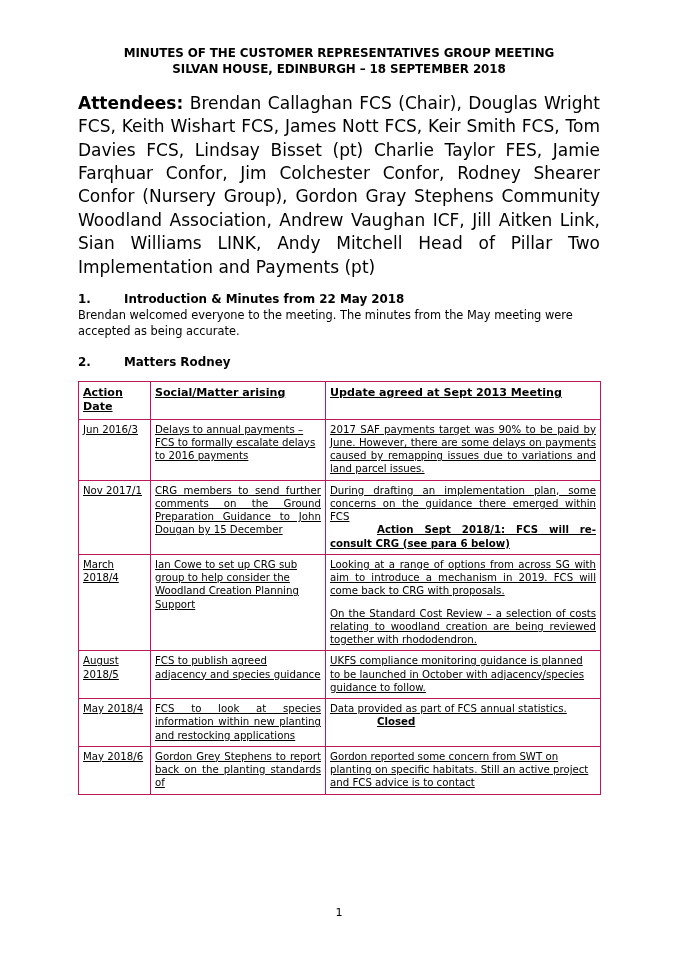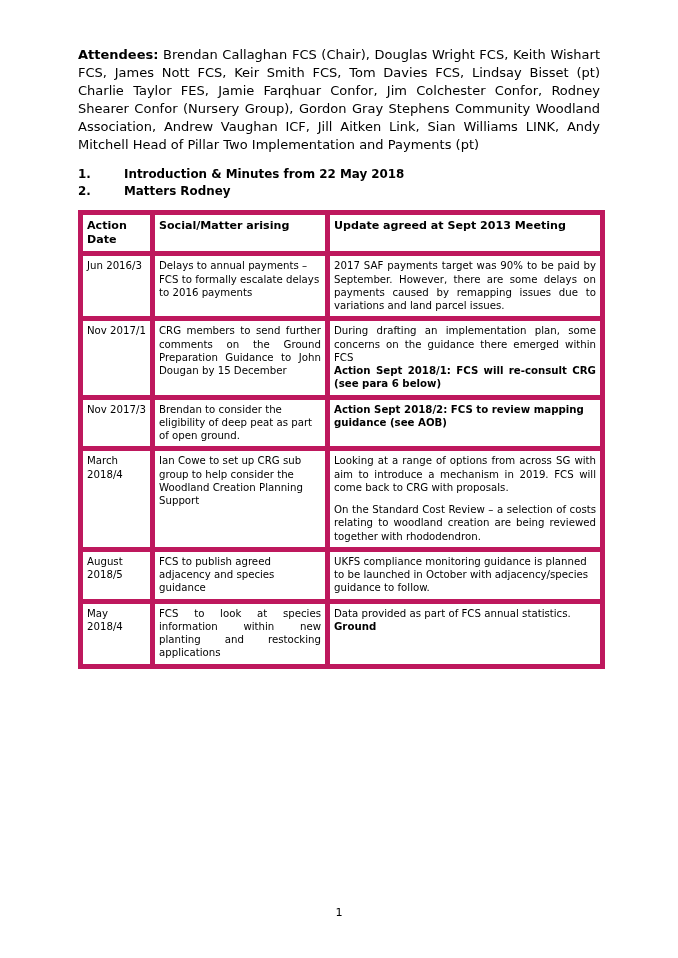--- a/index.html
+++ b/index.html
@@ -27,21 +27,21 @@
     font-size: 11.9px;
     line-height: 1.33;
     margin: 0 0 14px 0;
     letter-spacing: -0.1px;
   }
   .doc-title .line2 { display: block; }
 
   p.block {
     margin: 0 0 12px 0;
     text-align: justify;
-    font-size: 13px;
+    font-size: 17px;
     line-height: 1.38;
   }
   .lbl { font-weight: bold; }
 
   .section-head {
     display: flex;
     margin: 0 0 1px 0;
     font-weight: bold;
     font-size: 11.9px;
   }
@@ -56,61 +56,67 @@
   .spacer-sm { height: 10px; }
 
   table.matters {
     border-collapse: collapse;
     width: 100%;
     table-layout: fixed;
     font-size: 10.2px;
     line-height: 1.3;
   }
   table.matters th, table.matters td {
-    border: 5px solid #be185d;
+    border: 1px solid #be185d;
     vertical-align: top;
     padding: 3px 4px 4px 4px;
+    text-decoration: underline;
   }
   table.matters th {
     font-weight: bold;
     text-align: left;
     font-size: 11.1px;
     line-height: 1.28;
     padding-top: 4px;
   }
   col.c1 { width: 72px; }
   col.c2 { width: 175px; }
   col.c3 { width: 275px; }
 
   td.just { text-align: justify; }
-  .b { font-weight: bold; }
+  .b { font-weight: bold; margin-left: 47px; }
   .para-gap { height: 9px; }
 
   .page-number {
     position: absolute;
     bottom: 38px;
     left: 0;
     right: 0;
     text-align: center;
     font-size: 11.2px;
   }
 </style>
 </head>
 <body>
 
 <div class="page">
 
+  <div class="doc-title">
+    <span>MINUTES OF THE CUSTOMER REPRESENTATIVES GROUP MEETING</span>
+    <span class="line2">SILVAN HOUSE, EDINBURGH – 18 SEPTEMBER 2018</span>
+  </div>
 
   <p class="block"><span class="lbl">Attendees:</span><span> Brendan Callaghan FCS (Chair), Douglas Wright FCS, Keith Wishart FCS, James Nott FCS, Keir Smith FCS, Tom Davies FCS, Lindsay Bisset (pt) Charlie Taylor FES, Jamie Farqhuar Confor, Jim Colchester Confor, Rodney Shearer Confor (Nursery Group), Gordon Gray Stephens Community Woodland Association, Andrew Vaughan ICF, Jill Aitken Link, Sian Williams LINK, Andy Mitchell Head of Pillar Two Implementation and Payments (pt)</span></p>
 
 
   <div class="section-head">
     <span class="num">1.</span>
     <span class="ttl">Introduction &amp; Minutes from 22 May 2018</span>
   </div>
+  <div class="section-body">Brendan welcomed everyone to the meeting. The minutes from the May meeting were accepted as being accurate.</div>
 
   <div class="section-head">
     <span class="num">2.</span>
     <span class="ttl">Matters Rodney</span>
   </div>
   <div class="spacer-sm"></div>
 
   <table class="matters">
     <colgroup>
       <col class="c1">
@@ -121,45 +127,45 @@
       <tr>
         <th>Action Date</th>
         <th>Social/Matter arising</th>
         <th>Update agreed at Sept 2013 Meeting</th>
       </tr>
     </thead>
     <tbody>
       <tr>
         <td>Jun 2016/3</td>
         <td>Delays to annual payments – FCS to formally escalate delays to 2016 payments</td>
-        <td class="just"><span>2017 SAF payments target was 90% to be paid by September.  However, there are some delays on payments caused by remapping issues due to variations and land parcel issues.</span></td>
+        <td class="just"><span>2017 SAF payments target was 90% to be paid by June.  However, there are some delays on payments caused by remapping issues due to variations and land parcel issues.</span></td>
       </tr>
       <tr>
         <td>Nov 2017/1</td>
         <td class="just">CRG members to send further comments on the Ground Preparation Guidance to John Dougan by 15 December</td>
         <td class="just"><span>During drafting an implementation plan, some concerns on the guidance there emerged within FCS</span><br><span class="b">Action Sept 2018/1: FCS will re-consult CRG  (see para 6 below)</span></td>
-      </tr>
-      <tr>
-        <td>Nov 2017/3</td>
-        <td>Brendan to consider the eligibility of deep peat as part of open ground.</td>
-        <td><span class="b">Action Sept 2018/2: FCS to review mapping guidance (see AOB)</span></td>
       </tr>
       <tr>
         <td>March 2018/4</td>
         <td>Ian Cowe to set up CRG sub group to help consider the Woodland Creation Planning Support</td>
         <td class="just"><span>Looking at a range of options from across SG with aim to introduce a mechanism in 2019. FCS will come back to CRG with proposals.</span><div class="para-gap"></div><span>On the Standard Cost Review – a selection of costs relating to woodland creation are being reviewed together with rhododendron.</span></td>
       </tr>
       <tr>
         <td>August 2018/5</td>
         <td>FCS to publish agreed adjacency and species guidance</td>
         <td><span>UKFS compliance monitoring guidance is planned to be launched in October with adjacency/species guidance to follow.</span></td>
       </tr>
       <tr>
         <td>May 2018/4</td>
         <td class="just">FCS to look at species information within new planting and restocking applications</td>
-        <td><span>Data provided as part of FCS annual statistics. </span><span class="b">Ground</span></td>
+        <td><span>Data provided as part of FCS annual statistics. </span><span class="b">Closed</span></td>
+      </tr>
+      <tr>
+        <td>May 2018/6</td>
+        <td class="just">Gordon Grey Stephens to report back on the planting standards of</td>
+        <td>Gordon reported some concern from SWT on planting on specific habitats. Still an active project and FCS advice is to contact</td>
       </tr>
     </tbody>
   </table>
 
   <div class="page-number">1</div>
 
 </div>
 
 </body></html>

